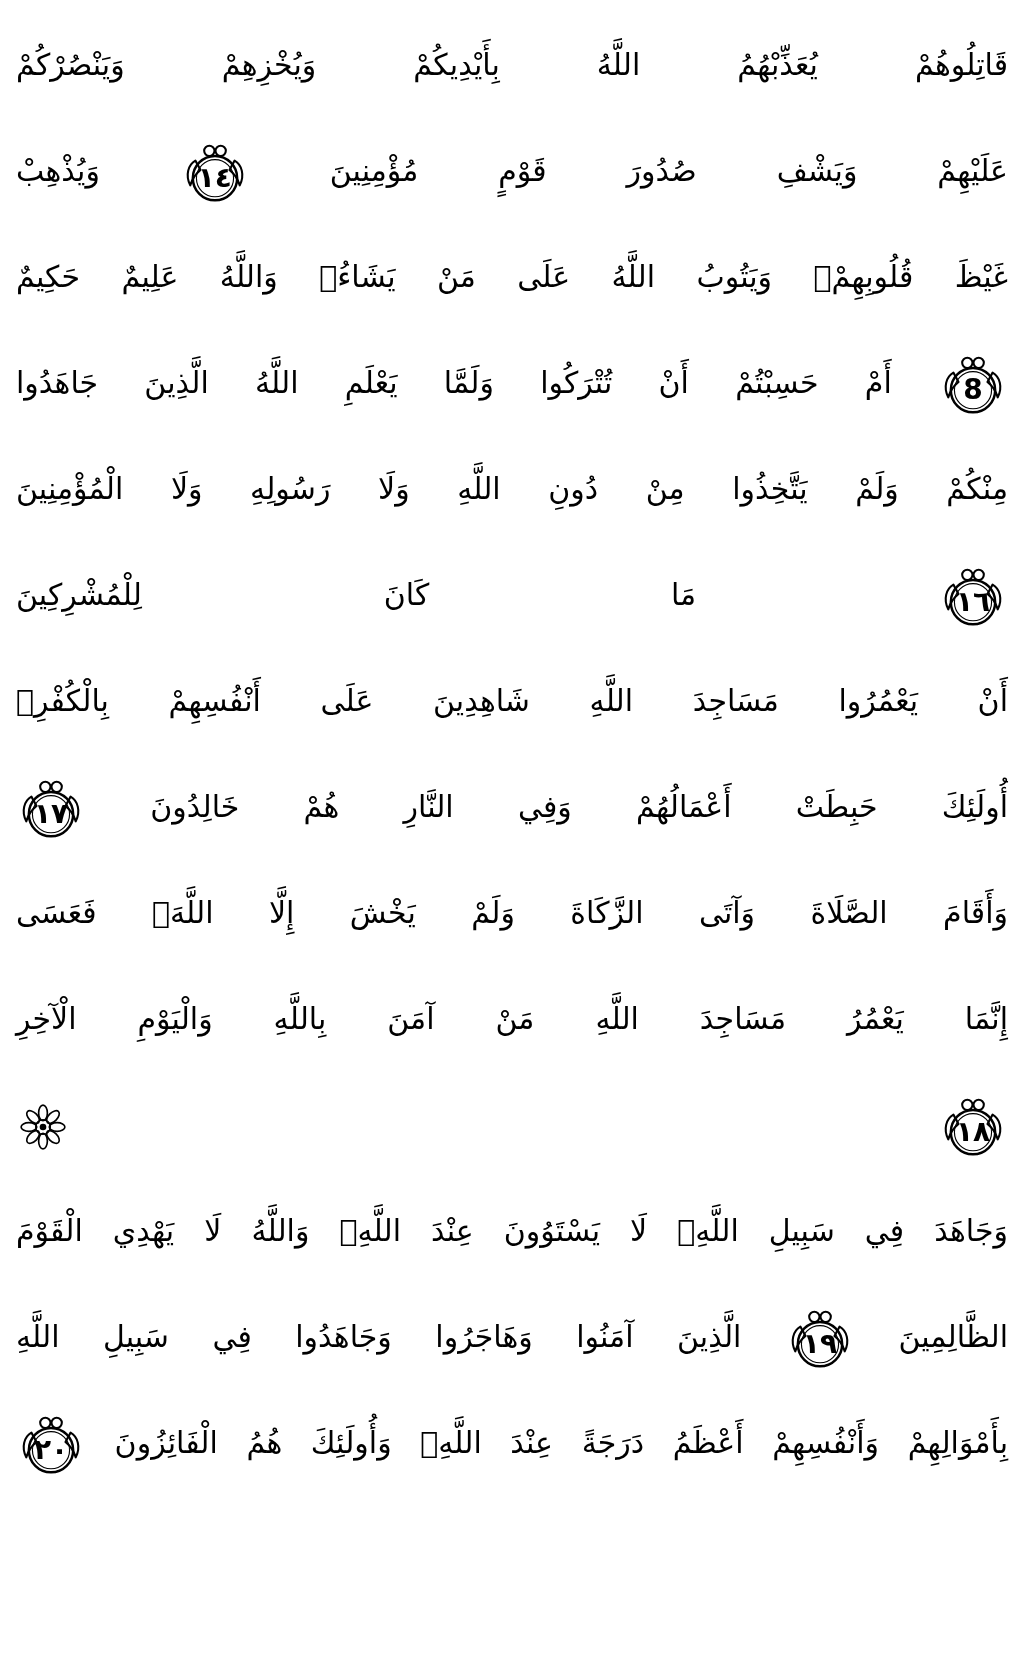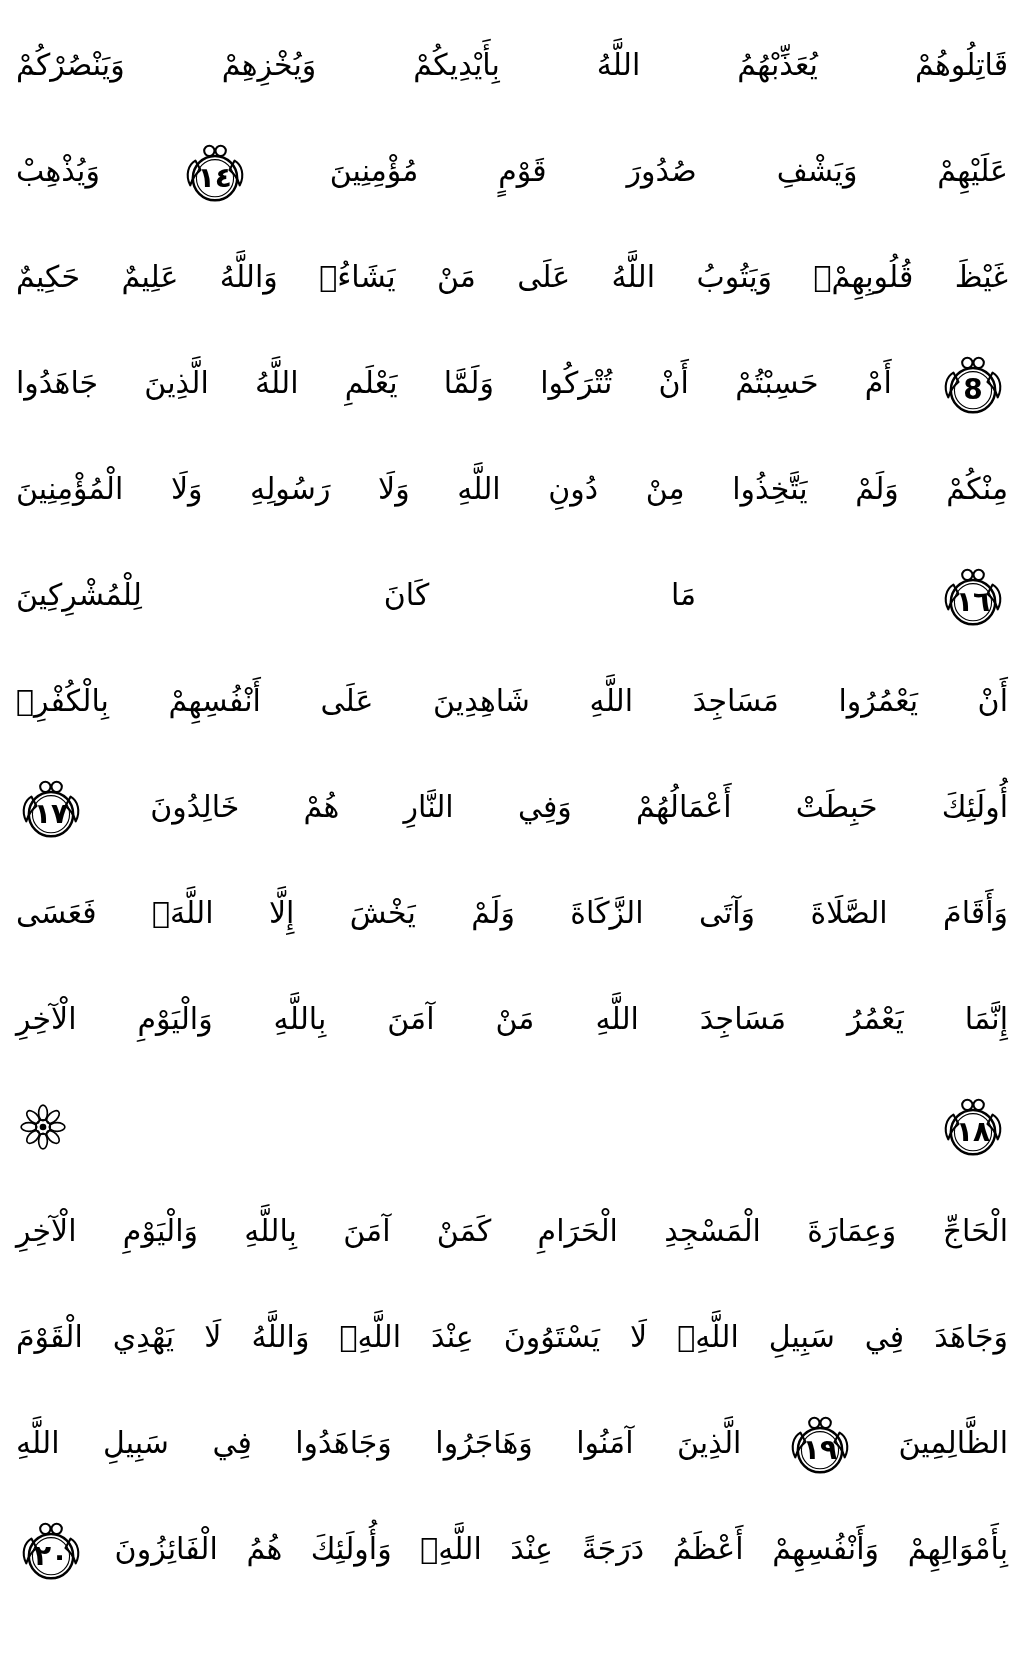--- a/index.html
+++ b/index.html
@@ -107,21 +107,20 @@
               <ellipse cx="24" cy="10.5" rx="4.2" ry="7.5" transform="rotate(90 24 24)"></ellipse>
               <ellipse cx="24" cy="10.5" rx="4.2" ry="7.5" transform="rotate(135 24 24)"></ellipse>
               <ellipse cx="24" cy="10.5" rx="4.2" ry="7.5" transform="rotate(180 24 24)"></ellipse>
               <ellipse cx="24" cy="10.5" rx="4.2" ry="7.5" transform="rotate(225 24 24)"></ellipse>
               <ellipse cx="24" cy="10.5" rx="4.2" ry="7.5" transform="rotate(270 24 24)"></ellipse>
               <ellipse cx="24" cy="10.5" rx="4.2" ry="7.5" transform="rotate(315 24 24)"></ellipse>
             </g>
             <circle cx="24" cy="24" r="7" fill="none" stroke="#000" stroke-width="1.4"></circle>
             <circle cx="24" cy="24" r="3.2" fill="#000"></circle>
           </svg></span> </div>
-      <div class="line"><span class="ayah-text">الْحَاجِّ وَعِمَارَةَ الْمَسْجِدِ الْحَرَامِ كَمَنْ آمَنَ بِاللَّهِ وَالْيَوْمِ الْآخِرِ</span></div>
       <div class="line"><span class="ayah-text">وَجَاهَدَ فِي سَبِيلِ اللَّهِۚ لَا يَسْتَوُونَ عِنْدَ اللَّهِۗ وَاللَّهُ لَا يَهْدِي الْقَوْمَ</span></div>
       <div class="line"><span class="ayah-text">الظَّالِمِينَ</span> <span class="medallion"><svg viewBox="0 0 64 64" aria-hidden="true">
             <g fill="none" stroke="#000">
               <circle cx="26.5" cy="10.5" r="5" stroke-width="2"></circle>
               <circle cx="37.5" cy="10.5" r="5" stroke-width="2"></circle>
               <path d="M13 20 C6 24 3 34 8 44 C10 37 13 33 18 29 Z" stroke-width="2" stroke-linejoin="round"></path>
               <path d="M51 20 C58 24 61 34 56 44 C54 37 51 33 46 29 Z" stroke-width="2" stroke-linejoin="round"></path>
               <circle cx="32" cy="37" r="21.5" stroke-width="2.4"></circle>
               <circle cx="32" cy="37" r="18" stroke-width="1.1"></circle>
             </g>

